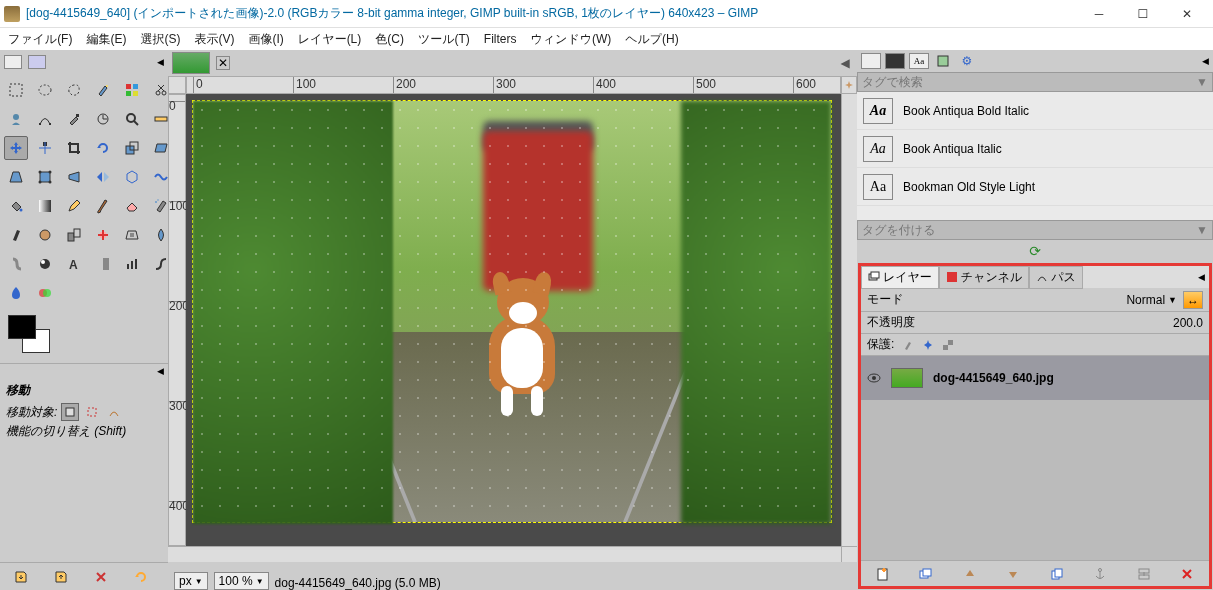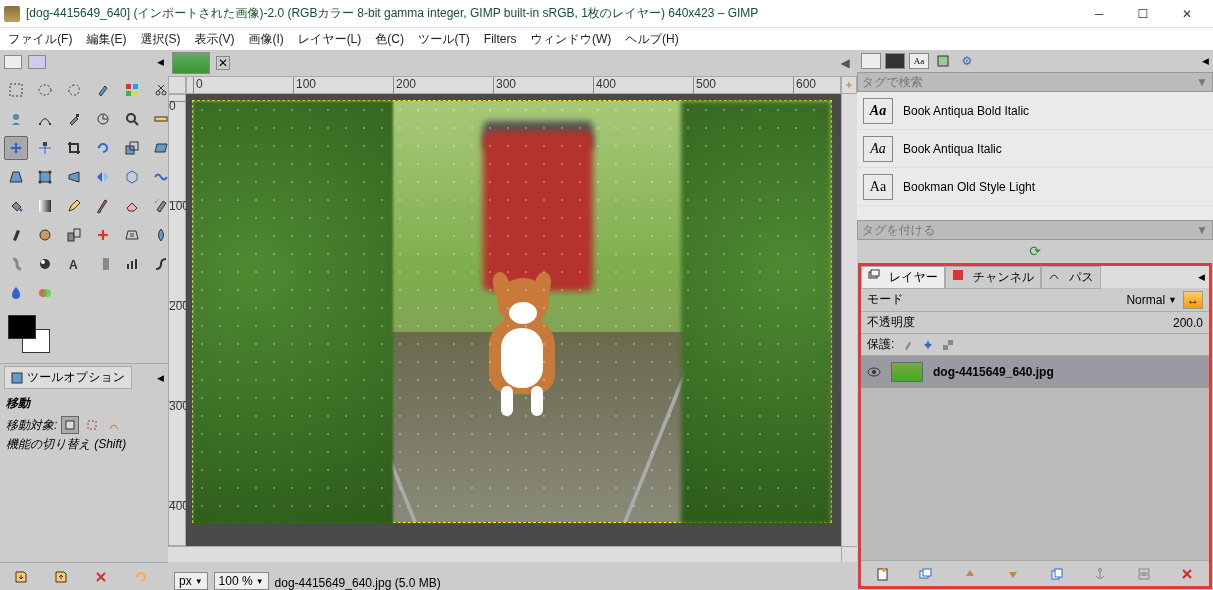--- a/index.html
+++ b/index.html
@@ -1,19 +1,19 @@
 <!DOCTYPE html>
 <html><head>
 <meta charset="utf-8">
 <style>
 * { box-sizing: border-box; margin: 0; padding: 0; font-family: "Segoe UI", Tahoma, sans-serif; font-size: 12px; }
 body { width: 1213px; height: 590px; background: #f0f0f0; overflow: hidden; display:flex; flex-direction:column; }
 .titlebar { height: 28px; background: #fff; display: flex; align-items: center; padding: 0 4px; border-bottom: 1px solid #e0e0e0; }
 .titlebar .logo { width:16px;height:16px; margin-right:6px; background:linear-gradient(#8a6d3b,#bfa060); border-radius:2px;}
-.titlebar .title { flex:1; color:#14532d; font-size:12px;}
+.titlebar .title { flex:1; color:#0369a1; font-size:12px;}
 .winbtn { width:44px;height:28px;display:flex;align-items:center;justify-content:center;color:#333;}
 .menubar { height:22px; background:#fff; display:flex; align-items:center; padding:0 2px; gap:2px;}
 .menubar .menuitem{ padding:2px 6px; color:#222;}
 .main { flex:1; display:flex; min-height:0;}
 .leftcol { width:168px; background:#ccc; display:flex; flex-direction:column;}
 .tooltabs { height:24px; background:#ccc; display:flex; align-items:center; gap:6px; padding:0 4px;}
 .shape { width:18px;height:14px;border:1px solid #888;background:#eee;}
 .toolbox { background:#ccc; padding:4px; display:grid; grid-template-columns: repeat(6, 24px); grid-auto-rows:24px; gap:5px;}
 .toolbtn { width:24px;height:24px; display:flex;align-items:center;justify-content:center; border:1px solid transparent; border-radius:2px;}
 .toolbtn.active{background:#aaa;border:1px solid #666;}
@@ -81,32 +81,32 @@
 .fontlist{height:128px;background:#eaeaea;overflow:auto;}
 .fontrow{display:flex;align-items:center;height:38px;padding:0 6px;gap:10px;border-bottom:1px solid #ddd;}
 .fontrow .aa{width:30px;height:26px;border:1px solid #888;display:flex;align-items:center;justify-content:center;font-family:serif;font-size:14px;}
 .fontrow .aa.italic{font-style:italic;font-weight:bold;}
 .fontrow .aa.italic2{font-style:italic;}
 .tagfilter2{height:20px;background:#bbb;border:1px solid #999;display:flex;align-items:center;padding:0 4px;color:#777;margin-top:0;}
 .refreshbar{height:22px;background:#ccc;display:flex;align-items:center;justify-content:center;}
 .refreshbar .refresh{color:#2a8a2a;font-size:14px;}
 .panel{border:3px solid #e53935;flex:1;display:flex;flex-direction:column;margin:1px;position:relative;}
 .paneltabs{height:22px;background:#ddd;display:flex;align-items:center;}
-.paneltabs .ptab{display:flex;gap:9px;padding:2px 6px;border:1px solid #aaa;background:#ccc;}
+.paneltabs .ptab{display:flex;align-items:center;gap:3px;padding:2px 6px;border:1px solid #aaa;background:#ccc;}
 .paneltabs .ptab.active{background:#eee;}
 .moderow{height:24px;display:flex;align-items:center;padding:0 6px;gap:6px;border-bottom:1px solid #aaa;}
 .moderow .modelabel{flex:0 0 auto;}
 .moderow .modeval{margin-left:auto;display:flex;align-items:center;gap:3px;}
 .moderow .modeval .chev{font-size:9px;}
 .moderow .modeicon{width:20px;height:18px;border:1px solid #999;background:linear-gradient(#fc6,#f90);display:flex;align-items:center;justify-content:center;}
 .opacityrow{height:22px;display:flex;align-items:center;padding:0 6px;border-bottom:1px solid #aaa;}
 .opacityrow .opl{flex:1;}
 .lockrow{height:22px;display:flex;align-items:center;padding:0 6px;gap:8px;border-bottom:1px solid #aaa;}
 .layerlist{flex:1;background:#bbb;}
-.layerrow{height:32px;display:flex;align-items:center;padding:0 6px;gap:10px;background:#9a9aa2;}
+.layerrow{height:44px;display:flex;align-items:center;padding:0 6px;gap:10px;background:#9a9aa2;}
 .layerrow .eye{width:14px;height:14px;}
 .layerrow .lthumb{width:32px;height:20px;border:1px solid #666;background:linear-gradient(#7a4,#4a2);}
 .layerrow .lname{font-weight:bold;}
 .layerbtns{height:26px;background:#ccc;display:flex;align-items:center;justify-content:space-around;border-top:1px solid #aaa;}
 .layerbtns .lbtn{width:18px;height:18px;display:flex;align-items:center;justify-content:center;}
 .microicon{width:12px;height:12px;display:inline-block;}
 </style>
 </head>
 <body>
 
@@ -408,26 +408,20 @@
           </svg>
         </div>
     </div>
     <div class="swatches">
       <div class="swatchpair">
         <div class="swatch-bg"></div>
         <div class="swatch-fg"></div>
       </div>
     </div>
     <div class="tooloptions-header">
-      <div class="tabbtn">
-        <svg class="microicon" viewBox="0 0 12 12">
-            <rect x="1" y="1" width="10" height="10" fill="#69c" stroke="#333"></rect>
-          </svg>
-        <span>ツールオプション</span>
-      </div>
       <div style="flex:1"></div>
       <div style="font-size:9px;">◀</div>
     </div>
     <div class="tooloptions-body">
       <div class="optlabel">移動</div>
       <div class="optrow">
         <span>移動対象:</span>
         <span style="width:18px;height:18px;border:1px solid #666;background:#aaa;display:inline-flex;align-items:center;justify-content:center;">
             <svg width="12" height="12" viewBox="0 0 12 12">
               <rect x="2" y="2" width="8" height="8" fill="#ddd" stroke="#333"></rect>

